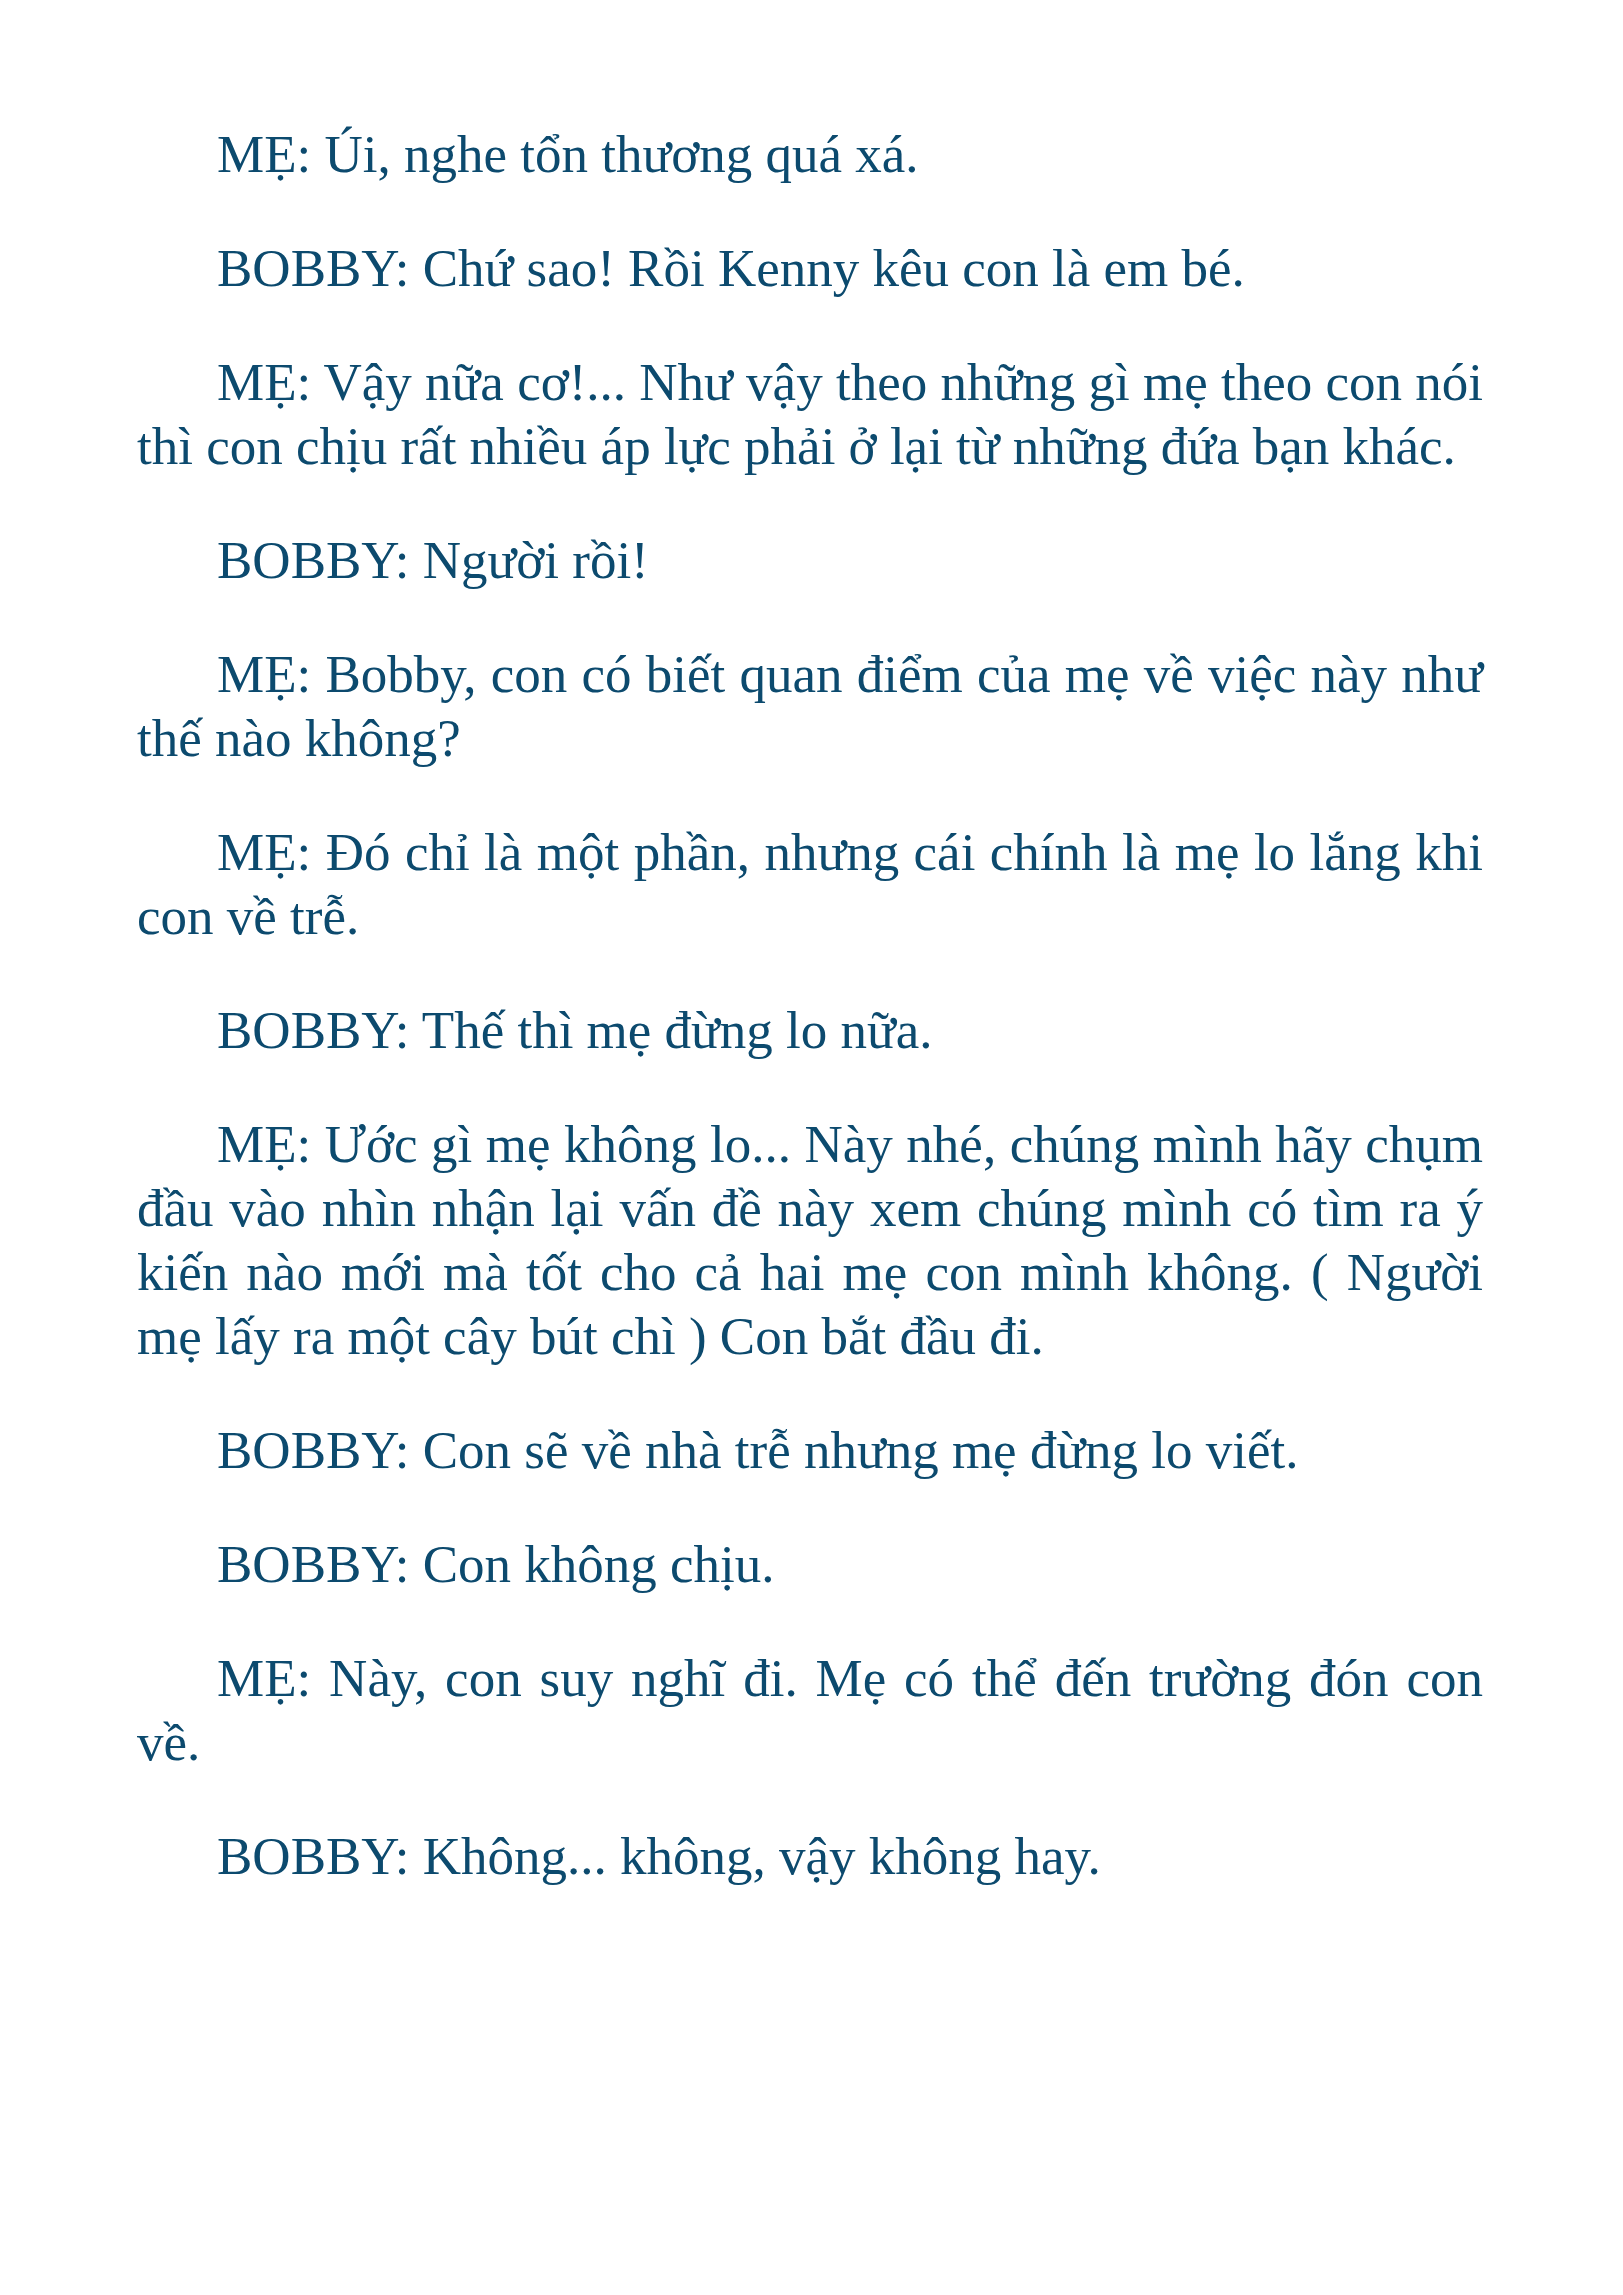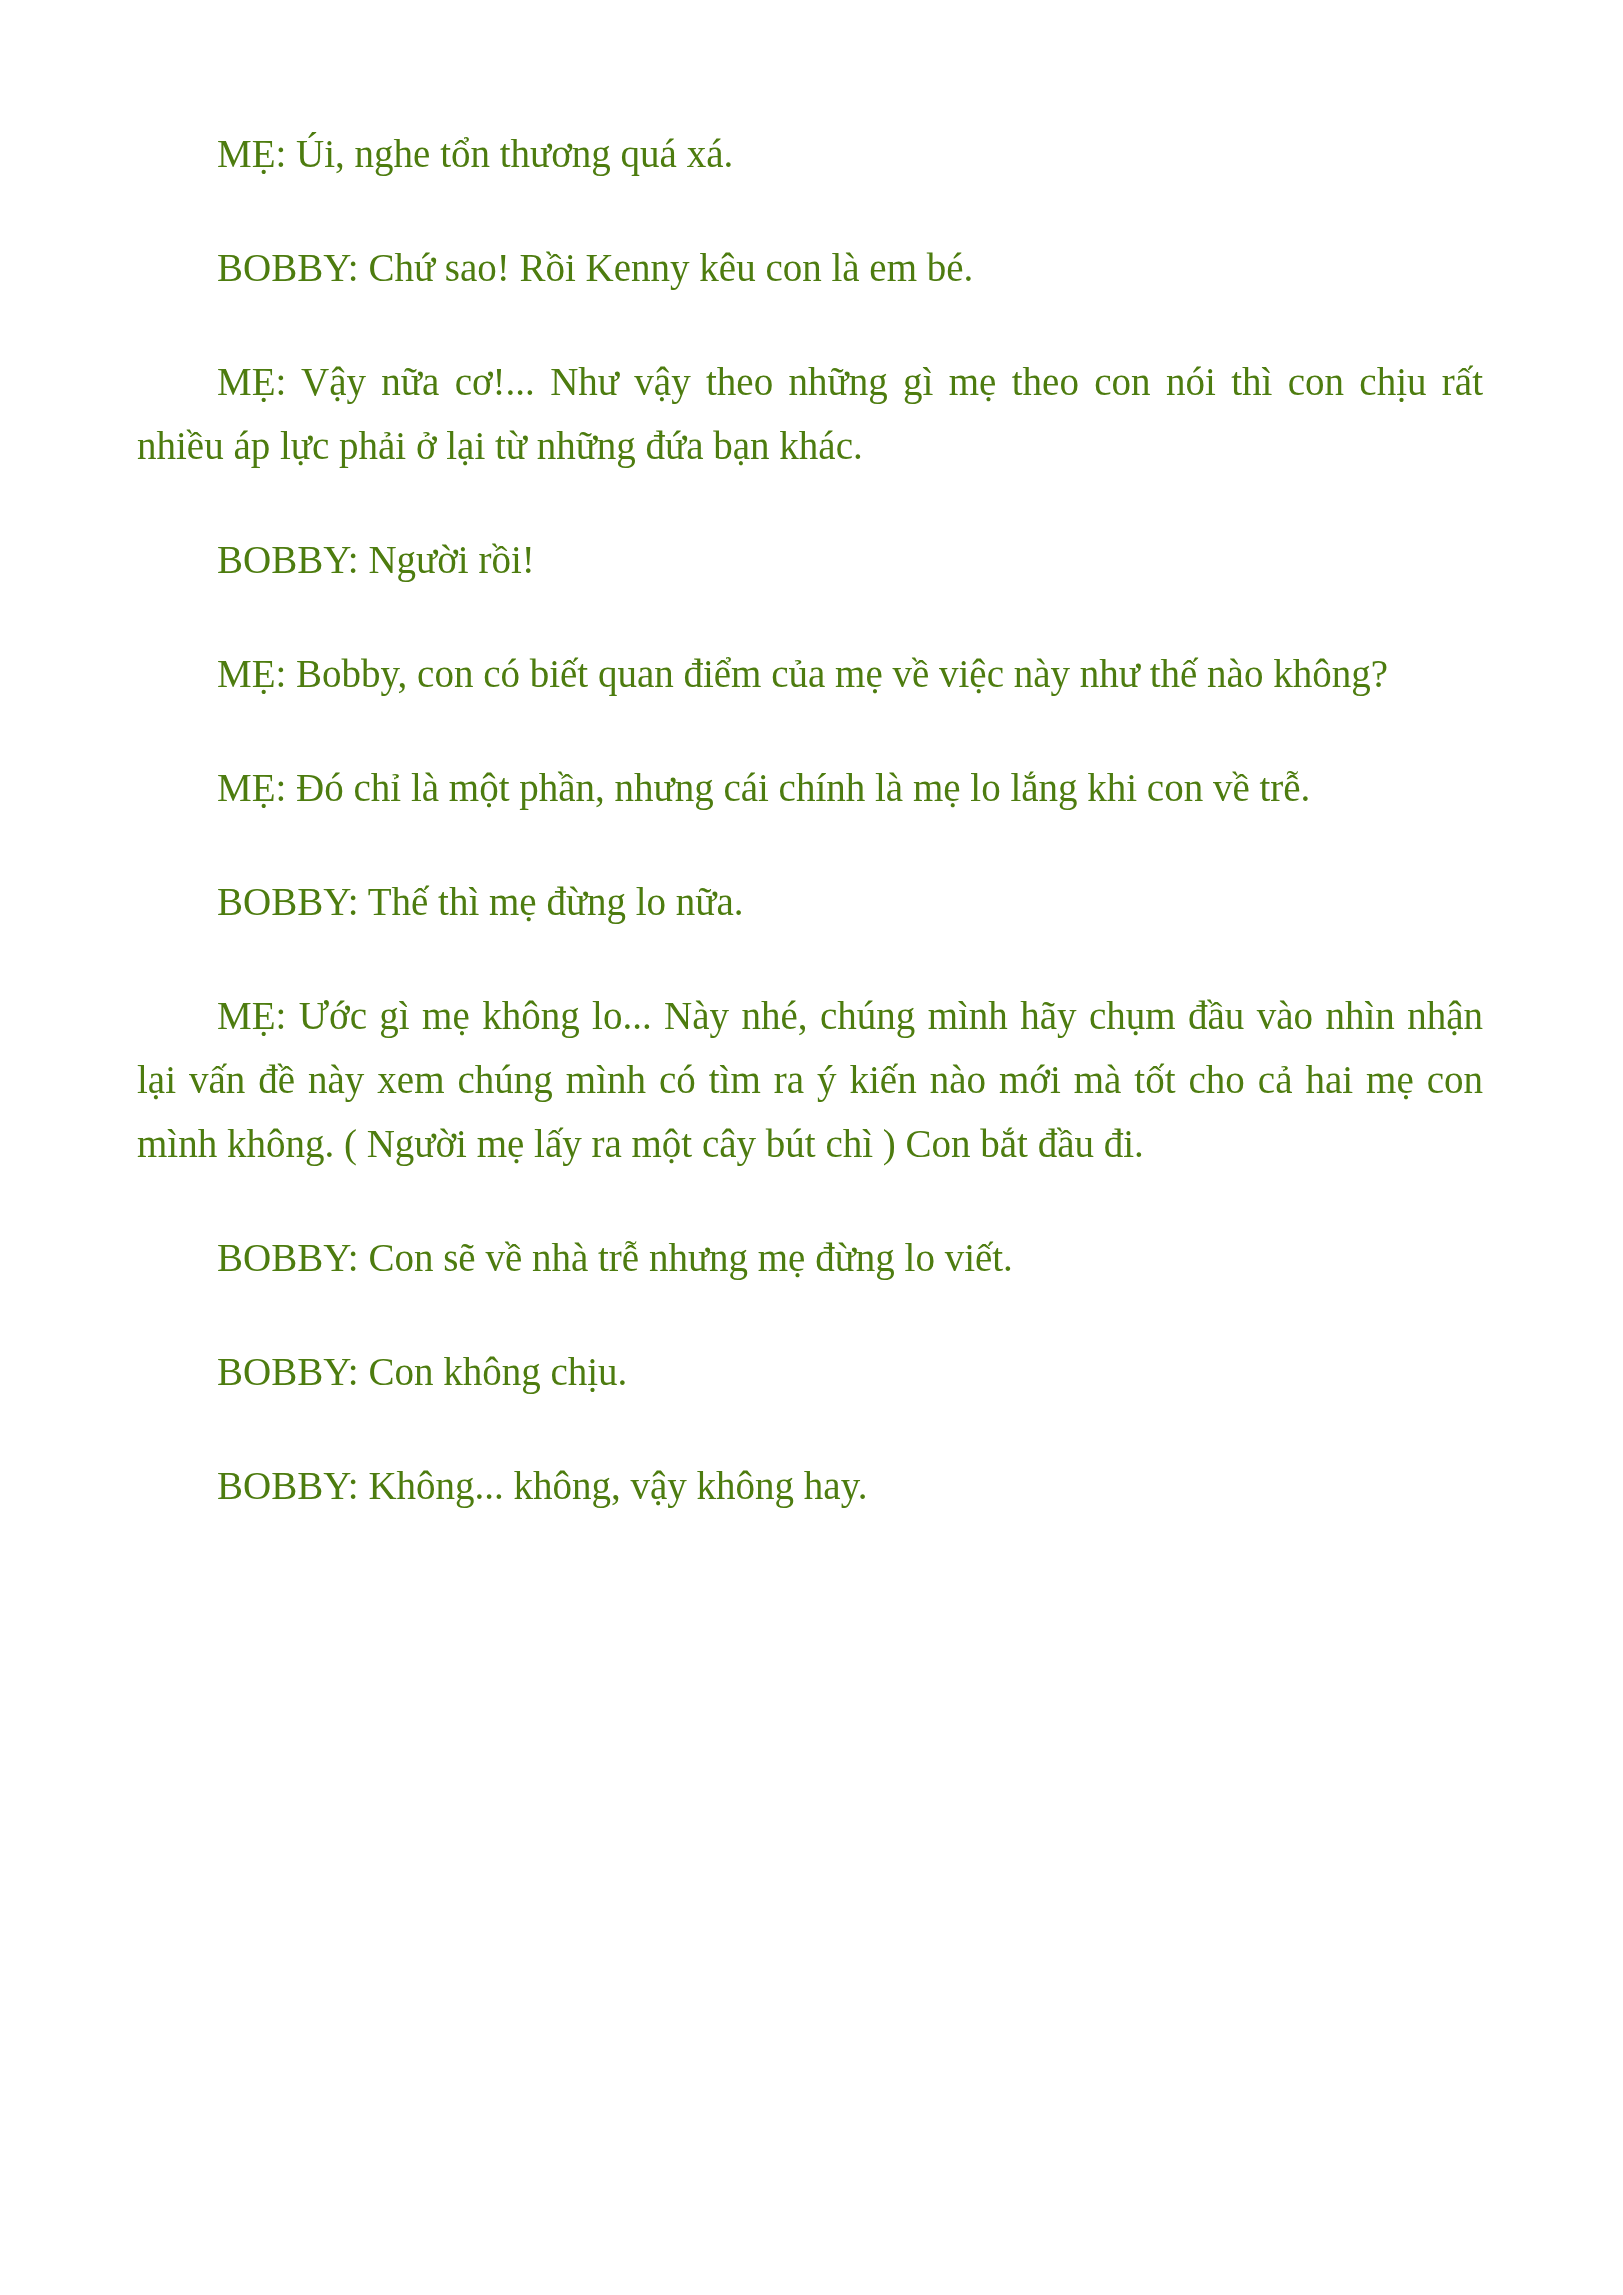--- a/index.html
+++ b/index.html
@@ -15,23 +15,23 @@
     overflow: hidden;
     margin: 0 auto;
   }
   .content {
     box-sizing: border-box;
     padding: 122px 140px 0 137px;
   }
   .para {
     margin: 0 0 50px 0;
     font-family: "Liberation Serif", "DejaVu Serif", serif;
-    font-size: 39px;
+    font-size: 53px;
     line-height: 64px;
-    color: #4d7c0f;
+    color: #0c4a6e;
     text-align: justify;
     text-indent: 80px;
   }
   .seg { font-style: normal; }
   .seg.italic { }
 </style>
 </head>
 <body>
 
 <div class="page">
@@ -39,16 +39,17 @@
       <p class="para"><span class="seg">MẸ</span><span class="seg">: Úi, nghe tổn thương quá xá.</span></p>
       <p class="para"><span class="seg">BOBBY</span><span class="seg">: Chứ sao! Rồi Kenny kêu con là em bé.</span></p>
       <p class="para"><span class="seg">MẸ</span><span class="seg">: Vậy nữa cơ!... Như vậy theo những gì mẹ theo con nói thì con chịu rất nhiều áp lực phải ở lại từ những đứa bạn khác.</span></p>
       <p class="para"><span class="seg">BOBBY</span><span class="seg">: Người rồi!</span></p>
       <p class="para"><span class="seg">MẸ</span><span class="seg">: Bobby, con có biết quan điểm của mẹ về việc này như thế nào không?</span></p>
       <p class="para"><span class="seg">MẸ</span><span class="seg">: Đó chỉ là một phần, nhưng cái chính là mẹ lo lắng khi con về trễ.</span></p>
       <p class="para"><span class="seg">BOBBY</span><span class="seg">: Thế thì mẹ đừng lo nữa.</span></p>
       <p class="para"><span class="seg">MẸ</span><span class="seg">: Ước gì mẹ không lo... Này nhé, chúng mình hãy chụm đầu vào nhìn nhận lại vấn đề này xem chúng mình có tìm ra ý kiến nào mới mà tốt cho cả hai mẹ con mình không. ( </span><span class="seg italic">Người mẹ lấy ra một cây bút chì</span><span class="seg"> ) Con bắt đầu đi.</span></p>
       <p class="para"><span class="seg">BOBBY</span><span class="seg">: Con sẽ về nhà trễ nhưng mẹ đừng lo viết.</span></p>
       <p class="para"><span class="seg">BOBBY</span><span class="seg">: Con không chịu.</span></p>
+      <p class="para"><span class="seg">MẸ</span><span class="seg">: Này, con suy nghĩ đi. Mẹ có thể đến trường đón con về.</span></p>
       <p class="para"><span class="seg">BOBBY</span><span class="seg">: Không... không, vậy không hay.</span></p>
     </div>
 </div>
 
 
 </body></html>

